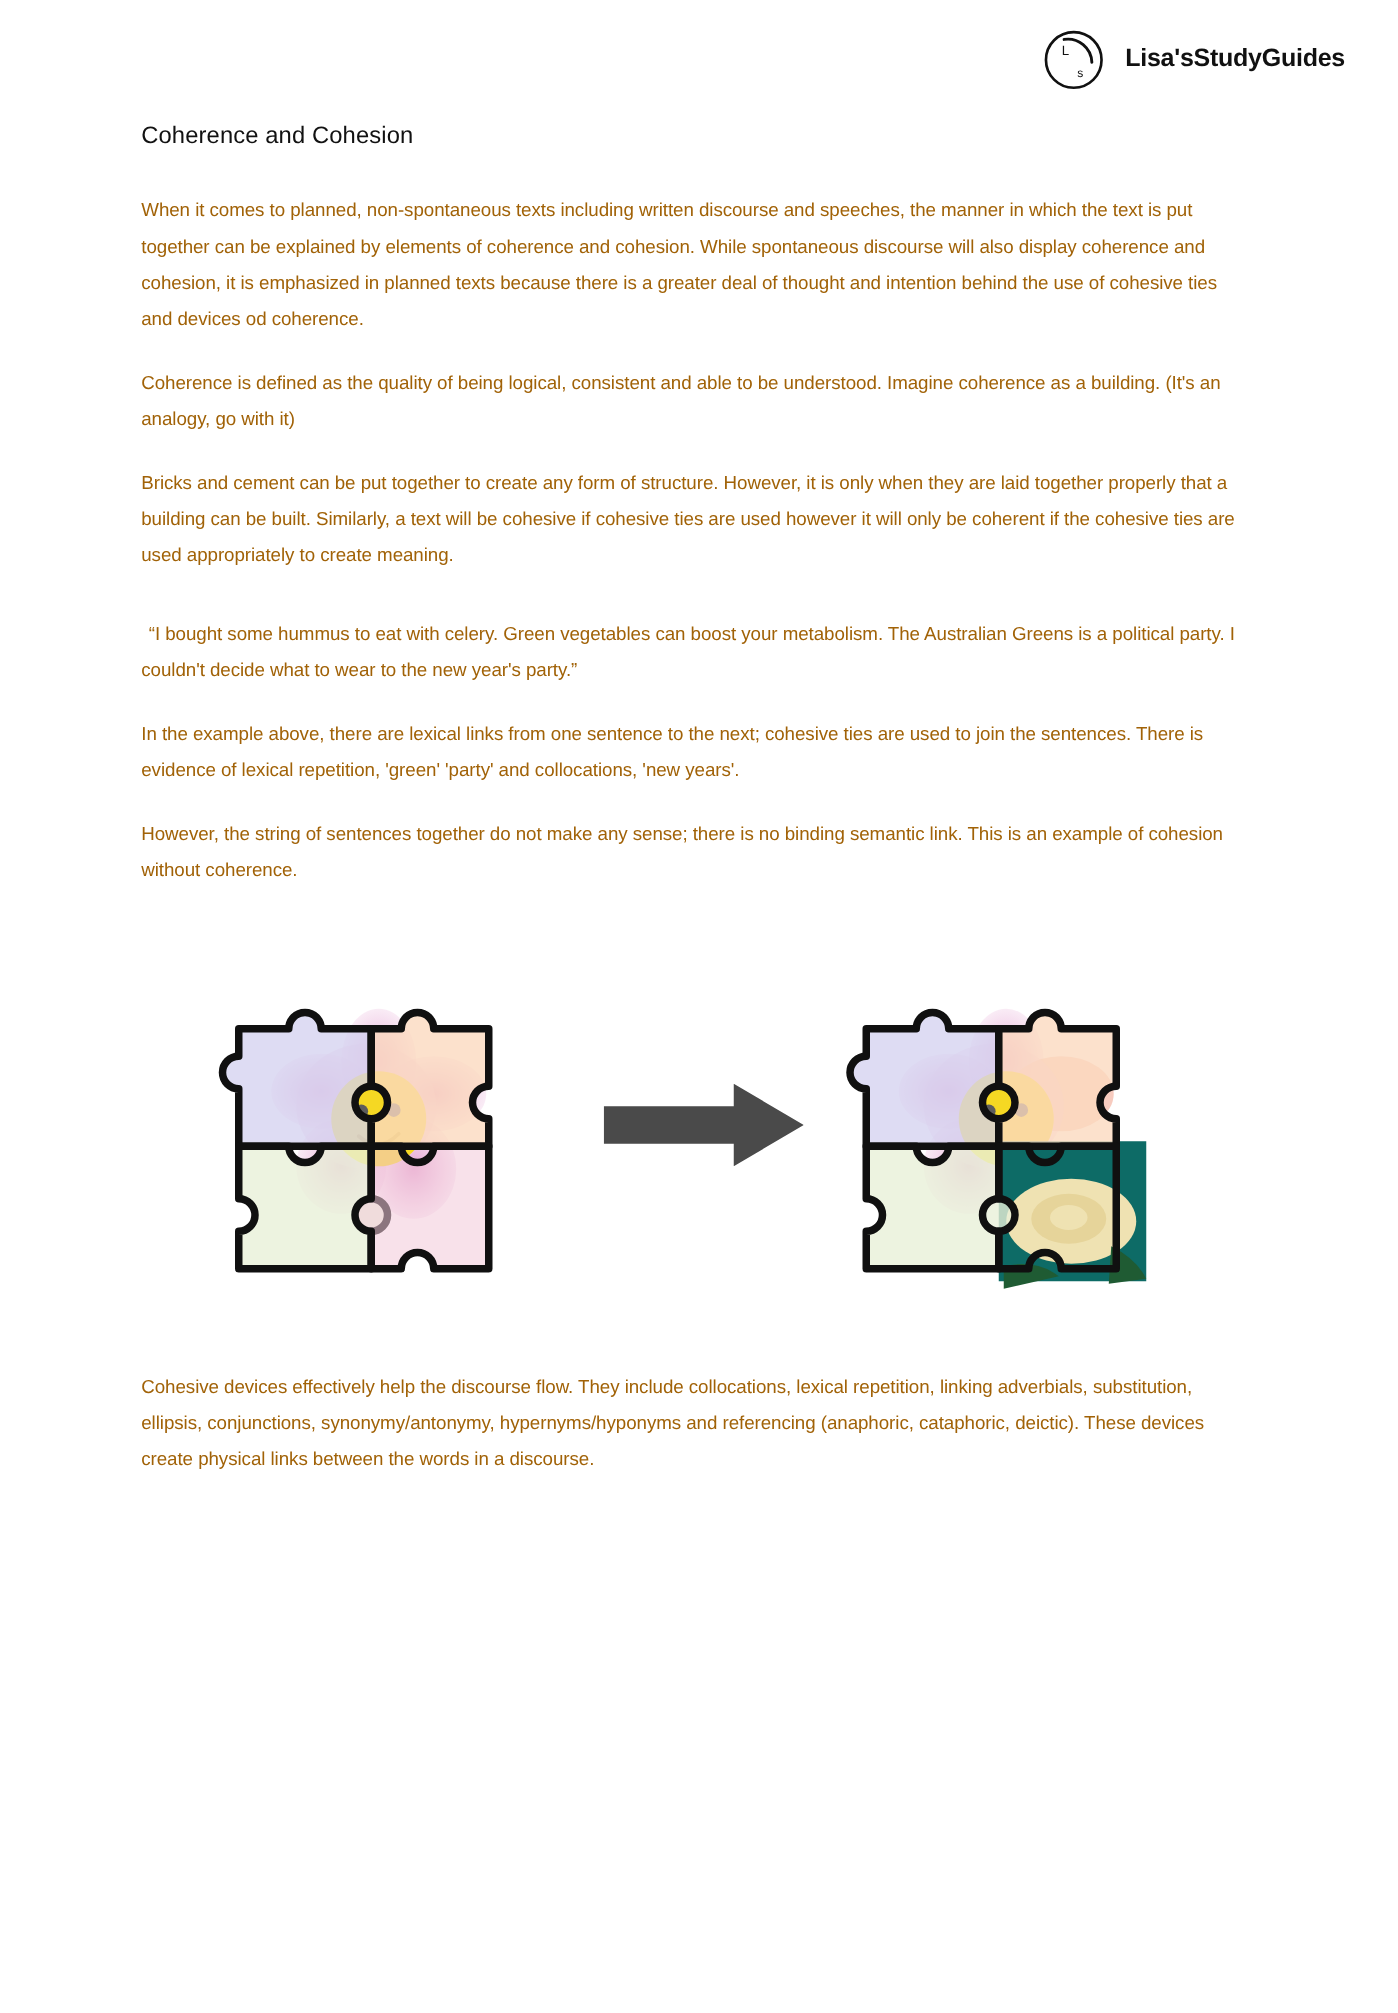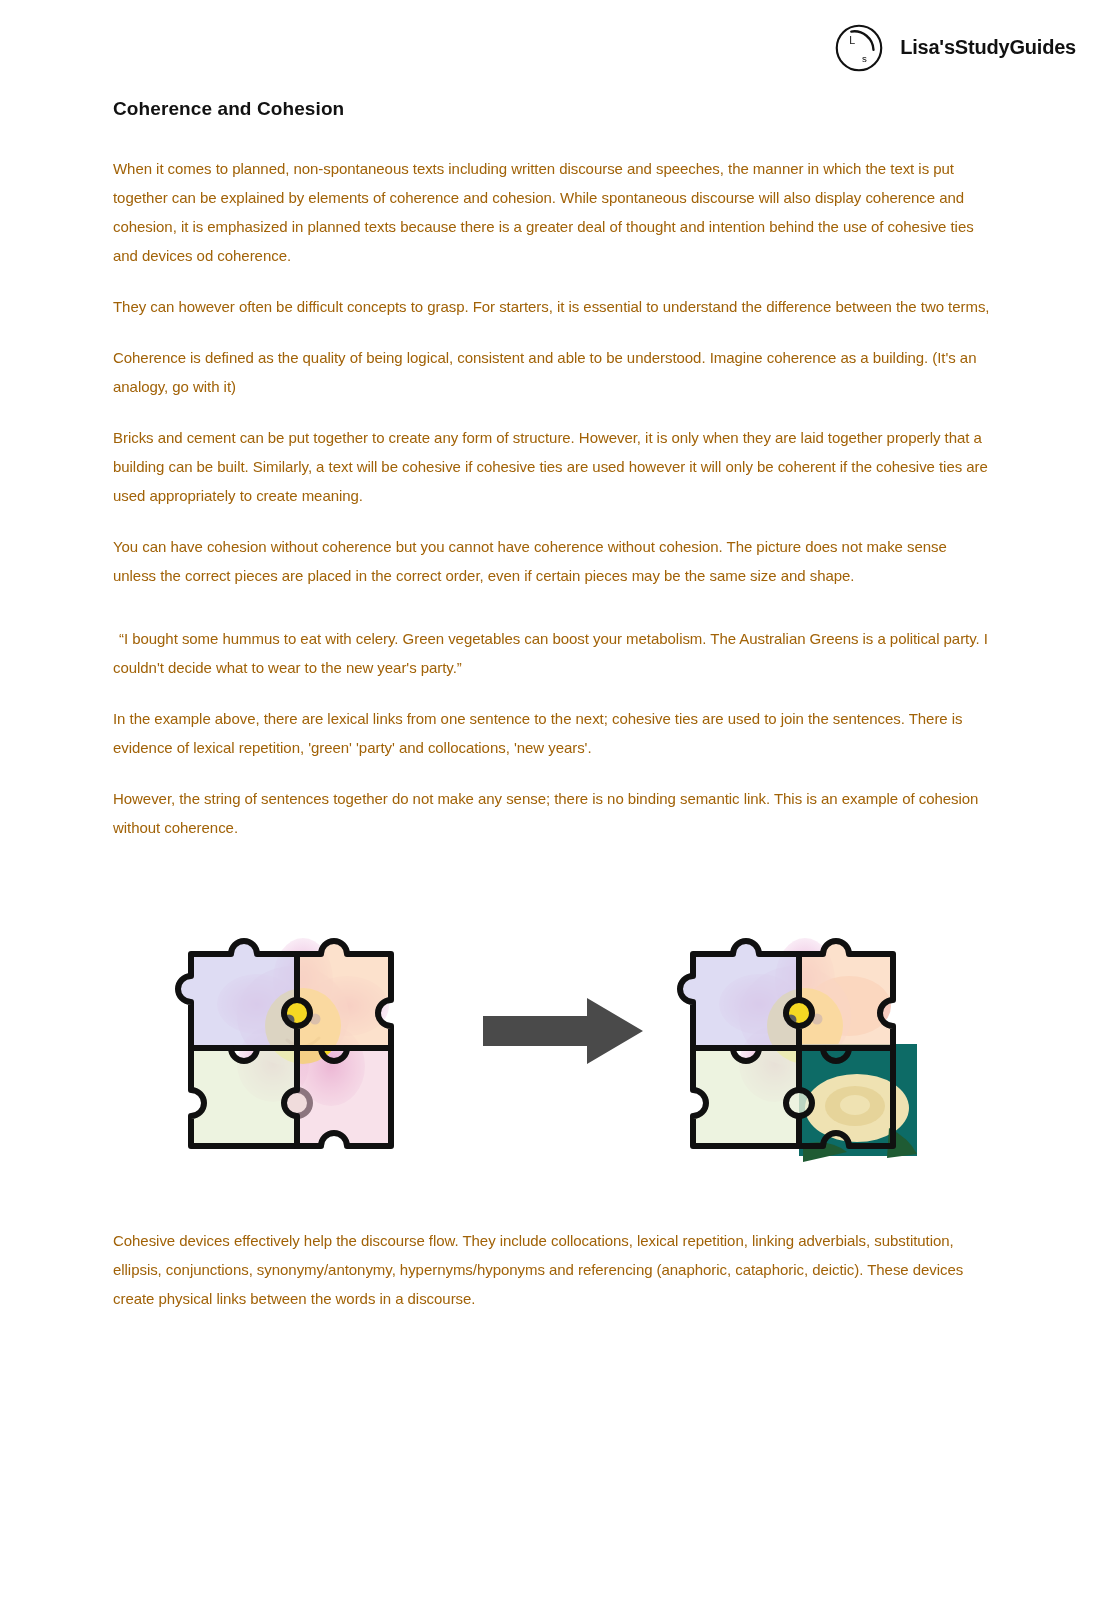--- a/index.html
+++ b/index.html
@@ -53,21 +53,21 @@
   
   .doc {
     position: absolute;
     left: 113px;
     top: 98px;
     width: 880px;
   }
 
   .doc-title {
     font-size: 19px;
-    font-weight: 700;
+    font-weight: 400;
     letter-spacing: 0.1px;
     color: #121212;
     margin: 0 0 34px 0;
   }
 
   .para {
     font-size: 15px;
     line-height: 29px;
     color: #a16207;
     margin: 0 0 22px 0;
@@ -128,24 +128,22 @@
       <span>Study</span>
       <span>Guides</span>
     </div>
   </div>
 
   <div class="doc">
 
     <h1 class="doc-title">Coherence and Cohesion</h1>
 
     <p class="para">When it comes to planned, non-spontaneous texts including written discourse and speeches, the manner in which the text is put together can be explained by elements of coherence and cohesion. While spontaneous discourse will also display coherence and cohesion, it is emphasized in planned texts because there is a greater deal of thought and intention behind the use of cohesive ties and devices od coherence.</p>
-    <p class="para">They can however often be difficult concepts to grasp. For starters, it is essential to understand the difference between the two terms,</p>
     <p class="para">Coherence is defined as the quality of being logical, consistent and able to be understood. Imagine coherence as a building. (It's an analogy, go with it)</p>
     <p class="para">Bricks and cement can be put together to create any form of structure. However, it is only when they are laid together properly that a building can be built. Similarly, a text will be cohesive if cohesive ties are used however it will only be coherent if the cohesive ties are used appropriately to create meaning.</p>
-    <p class="para">You can have cohesion without coherence but you cannot have coherence without cohesion. The picture does not make sense unless the correct pieces are placed in the correct order, even if certain pieces may be the same size and shape.</p>
     <p class="para quote">“I bought some hummus to eat with celery. Green vegetables can boost your metabolism. The Australian Greens is a political party. I couldn't decide what to wear to the new year's party.”</p>
     <p class="para">In the example above, there are lexical links from one sentence to the next; cohesive ties are used to join the sentences. There is evidence of lexical repetition, 'green' 'party' and collocations, 'new years'.</p>
     <p class="para">However, the string of sentences together do not make any sense; there is no binding semantic link. This is an example of cohesion without coherence.</p>
 
     <div class="figure">
 
       <svg class="puzzle-left" width="260" height="300" viewBox="0 0 260 300">
         <defs>
           <radialGradient id="petalA" cx="50%" cy="50%" r="50%">
             <stop offset="0%" stop-color="#e39ecf" stop-opacity="0.95"></stop>

